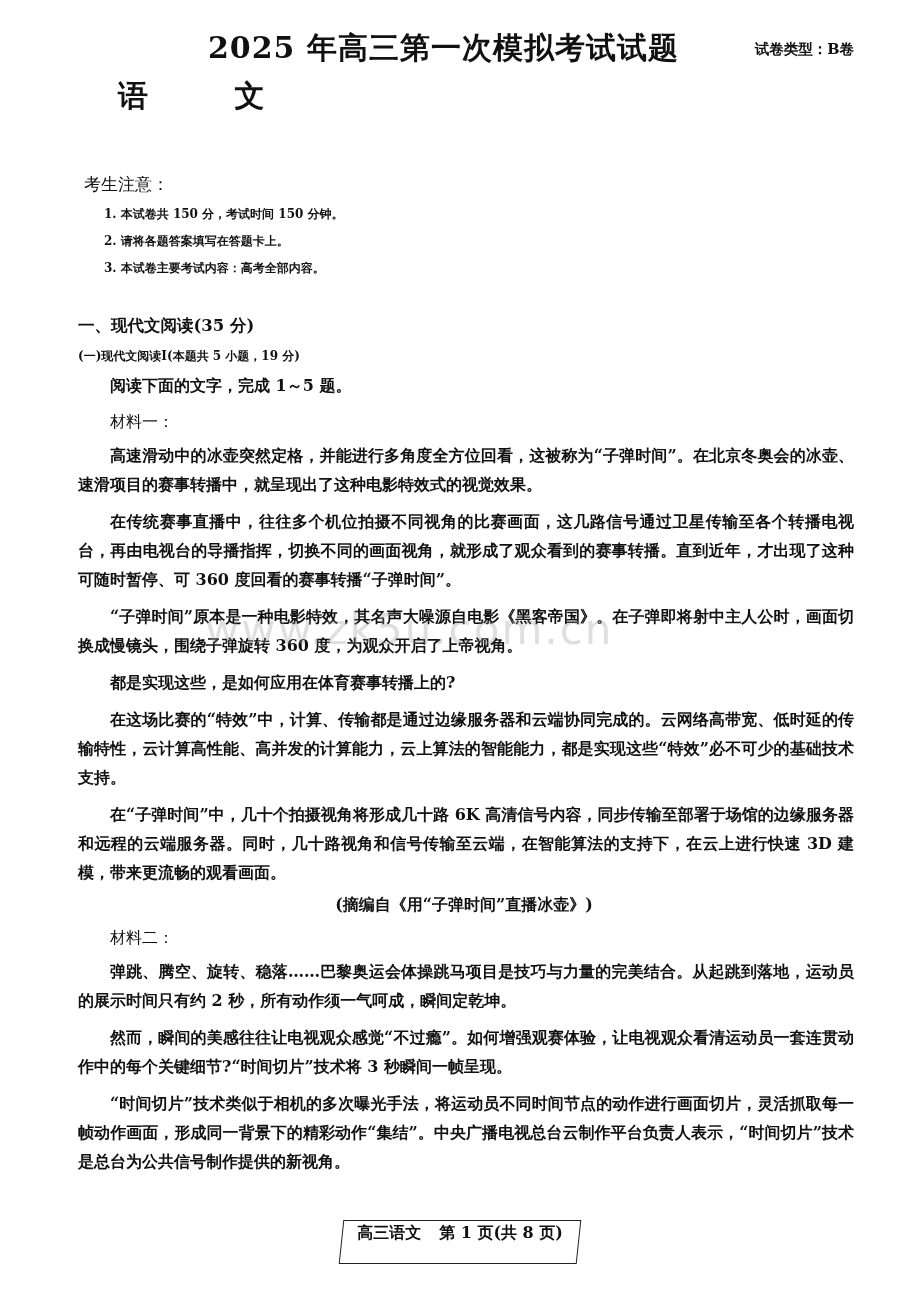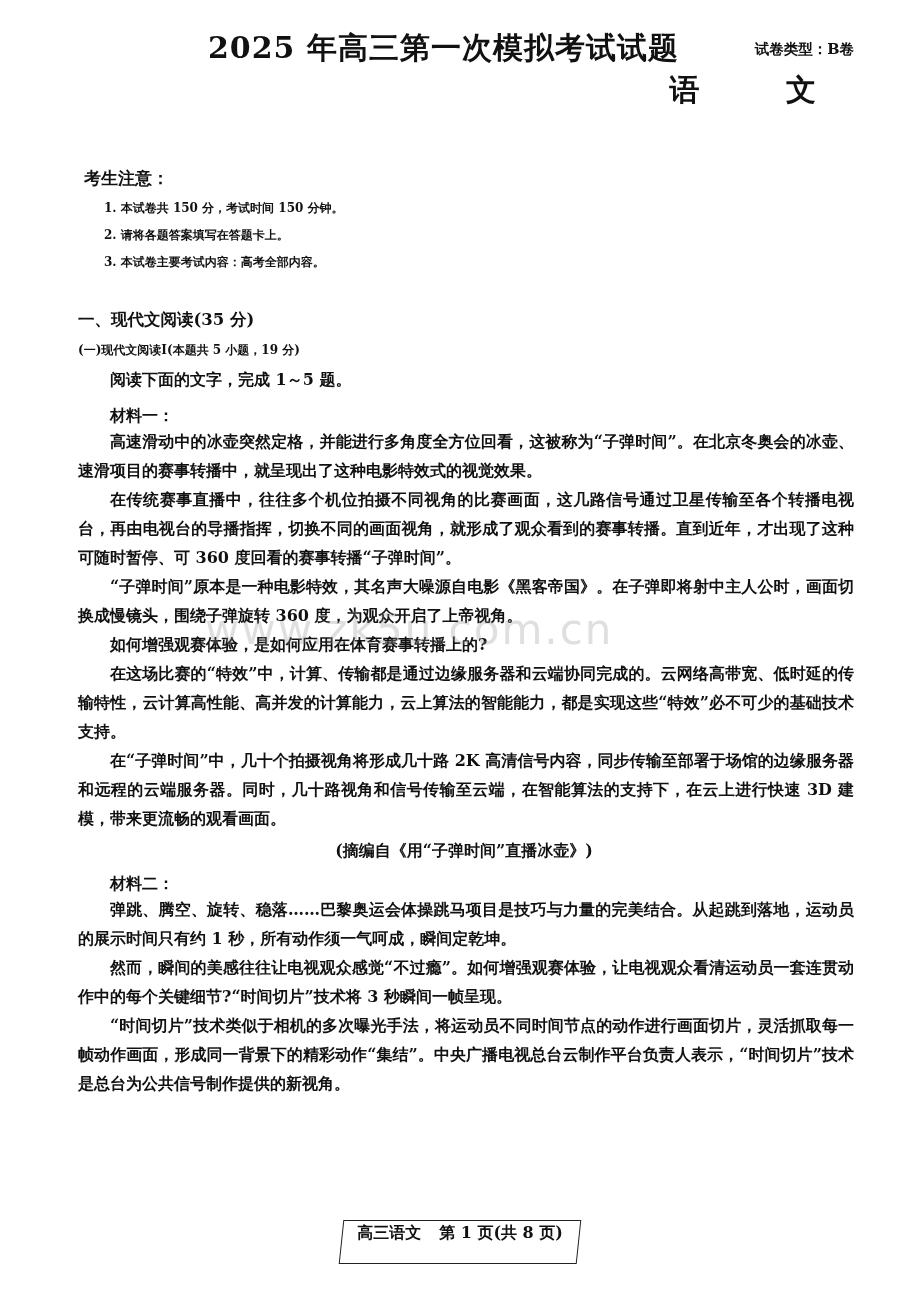--- a/index.html
+++ b/index.html
@@ -39,34 +39,35 @@
   }
   .paper-type {
     position: absolute;
     right: 0;
     top: 22px;
     font-size: 14.5px;
     font-weight: bold;
     white-space: nowrap;
   }
   .subject {
-    text-align: right;
+    text-align: left;
     font-size: 30px;
     font-weight: bold;
     letter-spacing: 38px;
+    margin-top: 6px;
     margin-left: 10px;
     padding-left: 30px;
   }
   
   .notice {
     margin-top: 56px;
   }
   .notice-title {
     font-size: 17px;
-    font-weight: bold;
+    font-weight: normal;
     margin-left: 6px;
   }
   .notice-item {
     font-size: 12px;
     margin-top: 10px;
     margin-left: 26px;
     font-weight: bold;
   }
   
   .section-head {
@@ -77,37 +78,37 @@
   .sub-head {
     font-size: 12px;
     font-weight: bold;
     margin-top: 11px;
   }
   .para {
     font-size: 16px;
     line-height: 29px;
     text-align: justify;
     text-justify: inter-ideograph;
-    margin-top: 0;
+    margin-top: 8px;
     text-indent: 32px;
     font-weight: bold;
   }
   .para.tight {
     margin-top: 6px;
   }
   .para-right {
     font-size: 16px;
     text-align: center;
     margin-top: 8px;
     font-weight: bold;
     padding-right: 4px;
   }
   .material-label {
     font-size: 16px;
-    font-weight: bold;
+    font-weight: normal;
     margin-top: 12px;
     text-indent: 32px;
   }
   
   .watermark {
     position: absolute;
     left: 205px;
     top: 605px;
     font-size: 42px;
     color: rgba(150,150,150,0.30);
@@ -163,27 +164,27 @@
   </div>
 
   <div class="section-head">一、现代文阅读(35 分)</div>
   <div class="sub-head">(一)现代文阅读Ⅰ(本题共 5 小题，19 分)</div>
   <div class="para tight">阅读下面的文字，完成 1～5 题。</div>
 
   <div class="material-label">材料一：</div>
   <div class="para">高速滑动中的冰壶突然定格，并能进行多角度全方位回看，这被称为“子弹时间”。在北京冬奥会的冰壶、速滑项目的赛事转播中，就呈现出了这种电影特效式的视觉效果。</div>
   <div class="para">在传统赛事直播中，往往多个机位拍摄不同视角的比赛画面，这几路信号通过卫星传输至各个转播电视台，再由电视台的导播指挥，切换不同的画面视角，就形成了观众看到的赛事转播。直到近年，才出现了这种可随时暂停、可 360 度回看的赛事转播“子弹时间”。</div>
   <div class="para">“子弹时间”原本是一种电影特效，其名声大噪源自电影《黑客帝国》。在子弹即将射中主人公时，画面切换成慢镜头，围绕子弹旋转 360 度，为观众开启了上帝视角。</div>
-  <div class="para">如何增强观赛体验，是如何应用在体育赛事转播上的?</div>
+  <div class="para">都是实现这些，是如何应用在体育赛事转播上的?</div>
   <div class="para">在这场比赛的“特效”中，计算、传输都是通过边缘服务器和云端协同完成的。云网络高带宽、低时延的传输特性，云计算高性能、高并发的计算能力，云上算法的智能能力，都是实现这些“特效”必不可少的基础技术支持。</div>
-  <div class="para">在“子弹时间”中，几十个拍摄视角将形成几十路 2K 高清信号内容，同步传输至部署于场馆的边缘服务器和远程的云端服务器。同时，几十路视角和信号传输至云端，在智能算法的支持下，在云上进行快速 3D 建模，带来更流畅的观看画面。</div>
+  <div class="para">在“子弹时间”中，几十个拍摄视角将形成几十路 6K 高清信号内容，同步传输至部署于场馆的边缘服务器和远程的云端服务器。同时，几十路视角和信号传输至云端，在智能算法的支持下，在云上进行快速 3D 建模，带来更流畅的观看画面。</div>
   <div class="para-right">(摘编自《用“子弹时间”直播冰壶》)</div>
 
   <div class="material-label">材料二：</div>
-  <div class="para">弹跳、腾空、旋转、稳落……巴黎奥运会体操跳马项目是技巧与力量的完美结合。从起跳到落地，运动员的展示时间只有约 1 秒，所有动作须一气呵成，瞬间定乾坤。</div>
+  <div class="para">弹跳、腾空、旋转、稳落……巴黎奥运会体操跳马项目是技巧与力量的完美结合。从起跳到落地，运动员的展示时间只有约 2 秒，所有动作须一气呵成，瞬间定乾坤。</div>
   <div class="para">然而，瞬间的美感往往让电视观众感觉“不过瘾”。如何增强观赛体验，让电视观众看清运动员一套连贯动作中的每个关键细节?“时间切片”技术将 3 秒瞬间一帧呈现。</div>
   <div class="para">“时间切片”技术类似于相机的多次曝光手法，将运动员不同时间节点的动作进行画面切片，灵活抓取每一帧动作画面，形成同一背景下的精彩动作“集结”。中央广播电视总台云制作平台负责人表示，“时间切片”技术是总台为公共信号制作提供的新视角。</div>
 
   <div class="watermark">www.zk5u.com.cn</div>
 
   <div class="footer">
     <div class="footer-badge">
       <span>高三语文</span><span class="footer-gap"></span><span>第 1 页(共 8 页)</span>
     </div>
   </div>

